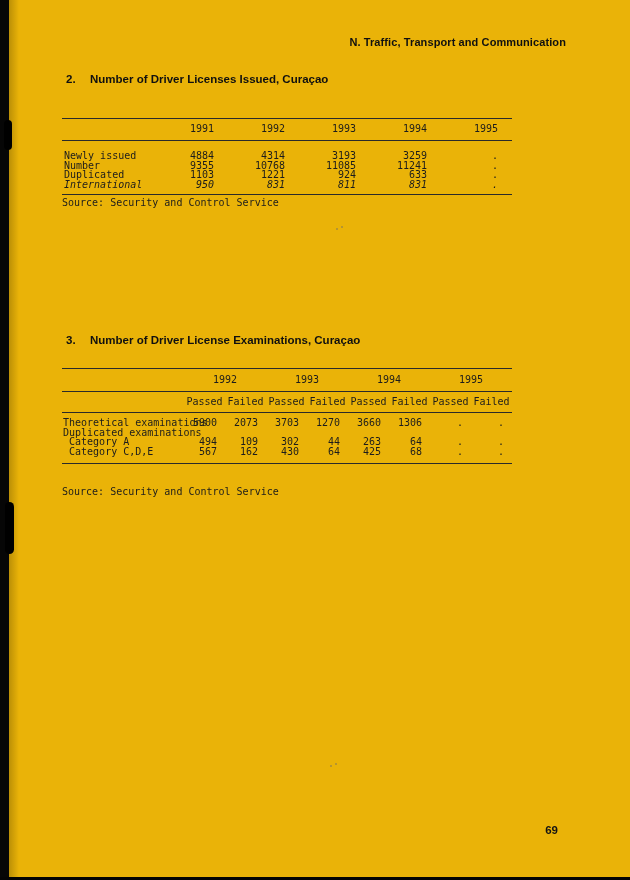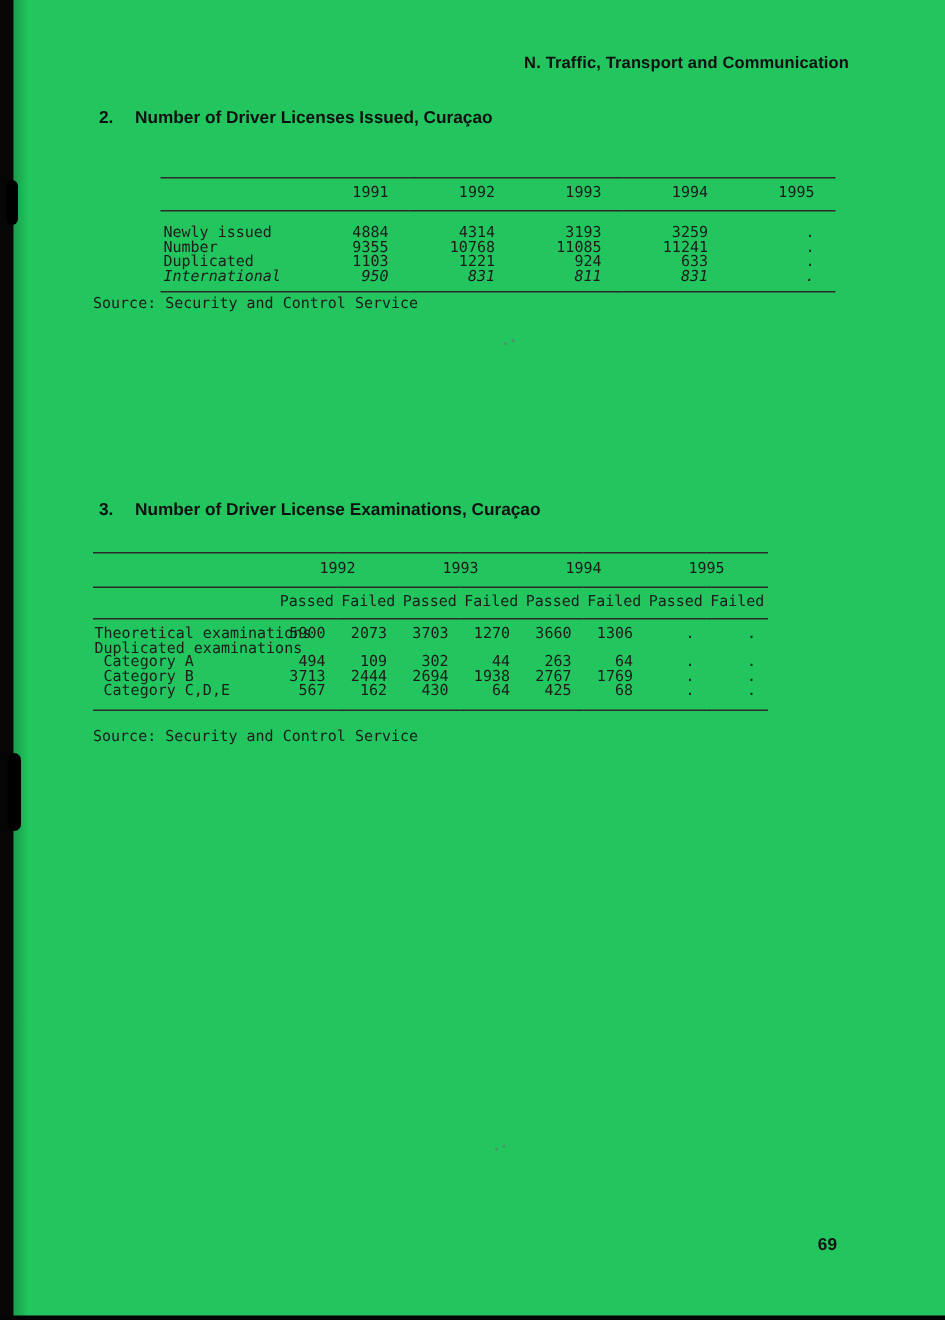--- a/index.html
+++ b/index.html
@@ -1,21 +1,21 @@
 <!DOCTYPE html>
 <html><head>
 <meta charset="utf-8">
 <style>
   * { margin:0; padding:0; box-sizing:border-box; }
   html,body { width:630px; height:880px; }
   body { background:#ffffff; }
 
   .page {
     position:relative; width:630px; height:880px;
-    background:#22c55e; overflow:hidden;
+    background:#eab308; overflow:hidden;
     font-family:"DejaVu Sans Mono", monospace;
     color:#1c1c1c;
   }
 
   
   .scan-edge-left {
     position:absolute; left:0; top:0; width:9px; height:100%;
     background:#060606;
   }
   .scan-edge-left::after {
@@ -65,21 +65,21 @@
     position:absolute; left:62px; width:450px;
     border-collapse:collapse; table-layout:fixed;
     font-size:10px; color:#1c1c1c;
     border-top:1.3px solid #2a2a2a;
     border-bottom:1.3px solid #2a2a2a;
   }
   .data-table th { font-weight:normal; }
   .data-table td, .data-table th { overflow:visible; }
 
   
-  #table1 { top:118px;margin-left:45px; }
+  #table1 { top:118px; }
   #table1 thead th {
     border-bottom:1.3px solid #2a2a2a;
     padding:4px 14px 6px 0; text-align:right;
   }
   #table1 td { text-align:right; padding:0 14px 0 0; line-height:9.6px; }
   #table1 td.lbl, #table1 th.lbl { text-align:left; padding-left:2px; padding-right:0; white-space:pre; }
   #table1 tbody tr:first-child td { padding-top:10px; }
   #table1 tbody tr:last-child td { padding-bottom:5px;font-style:italic; }
 
   
@@ -256,31 +256,20 @@
         <td>494</td>
         <td>109</td>
         <td>302</td>
         <td>44</td>
         <td>263</td>
         <td>64</td>
         <td>.</td>
         <td>.</td>
       </tr>
       <tr>
-        <td class="lbl"> Category B</td>
-        <td>3713</td>
-        <td>2444</td>
-        <td>2694</td>
-        <td>1938</td>
-        <td>2767</td>
-        <td>1769</td>
-        <td>.</td>
-        <td>.</td>
-      </tr>
-      <tr>
         <td class="lbl"> Category C,D,E</td>
         <td>567</td>
         <td>162</td>
         <td>430</td>
         <td>64</td>
         <td>425</td>
         <td>68</td>
         <td>.</td>
         <td>.</td>
       </tr>

